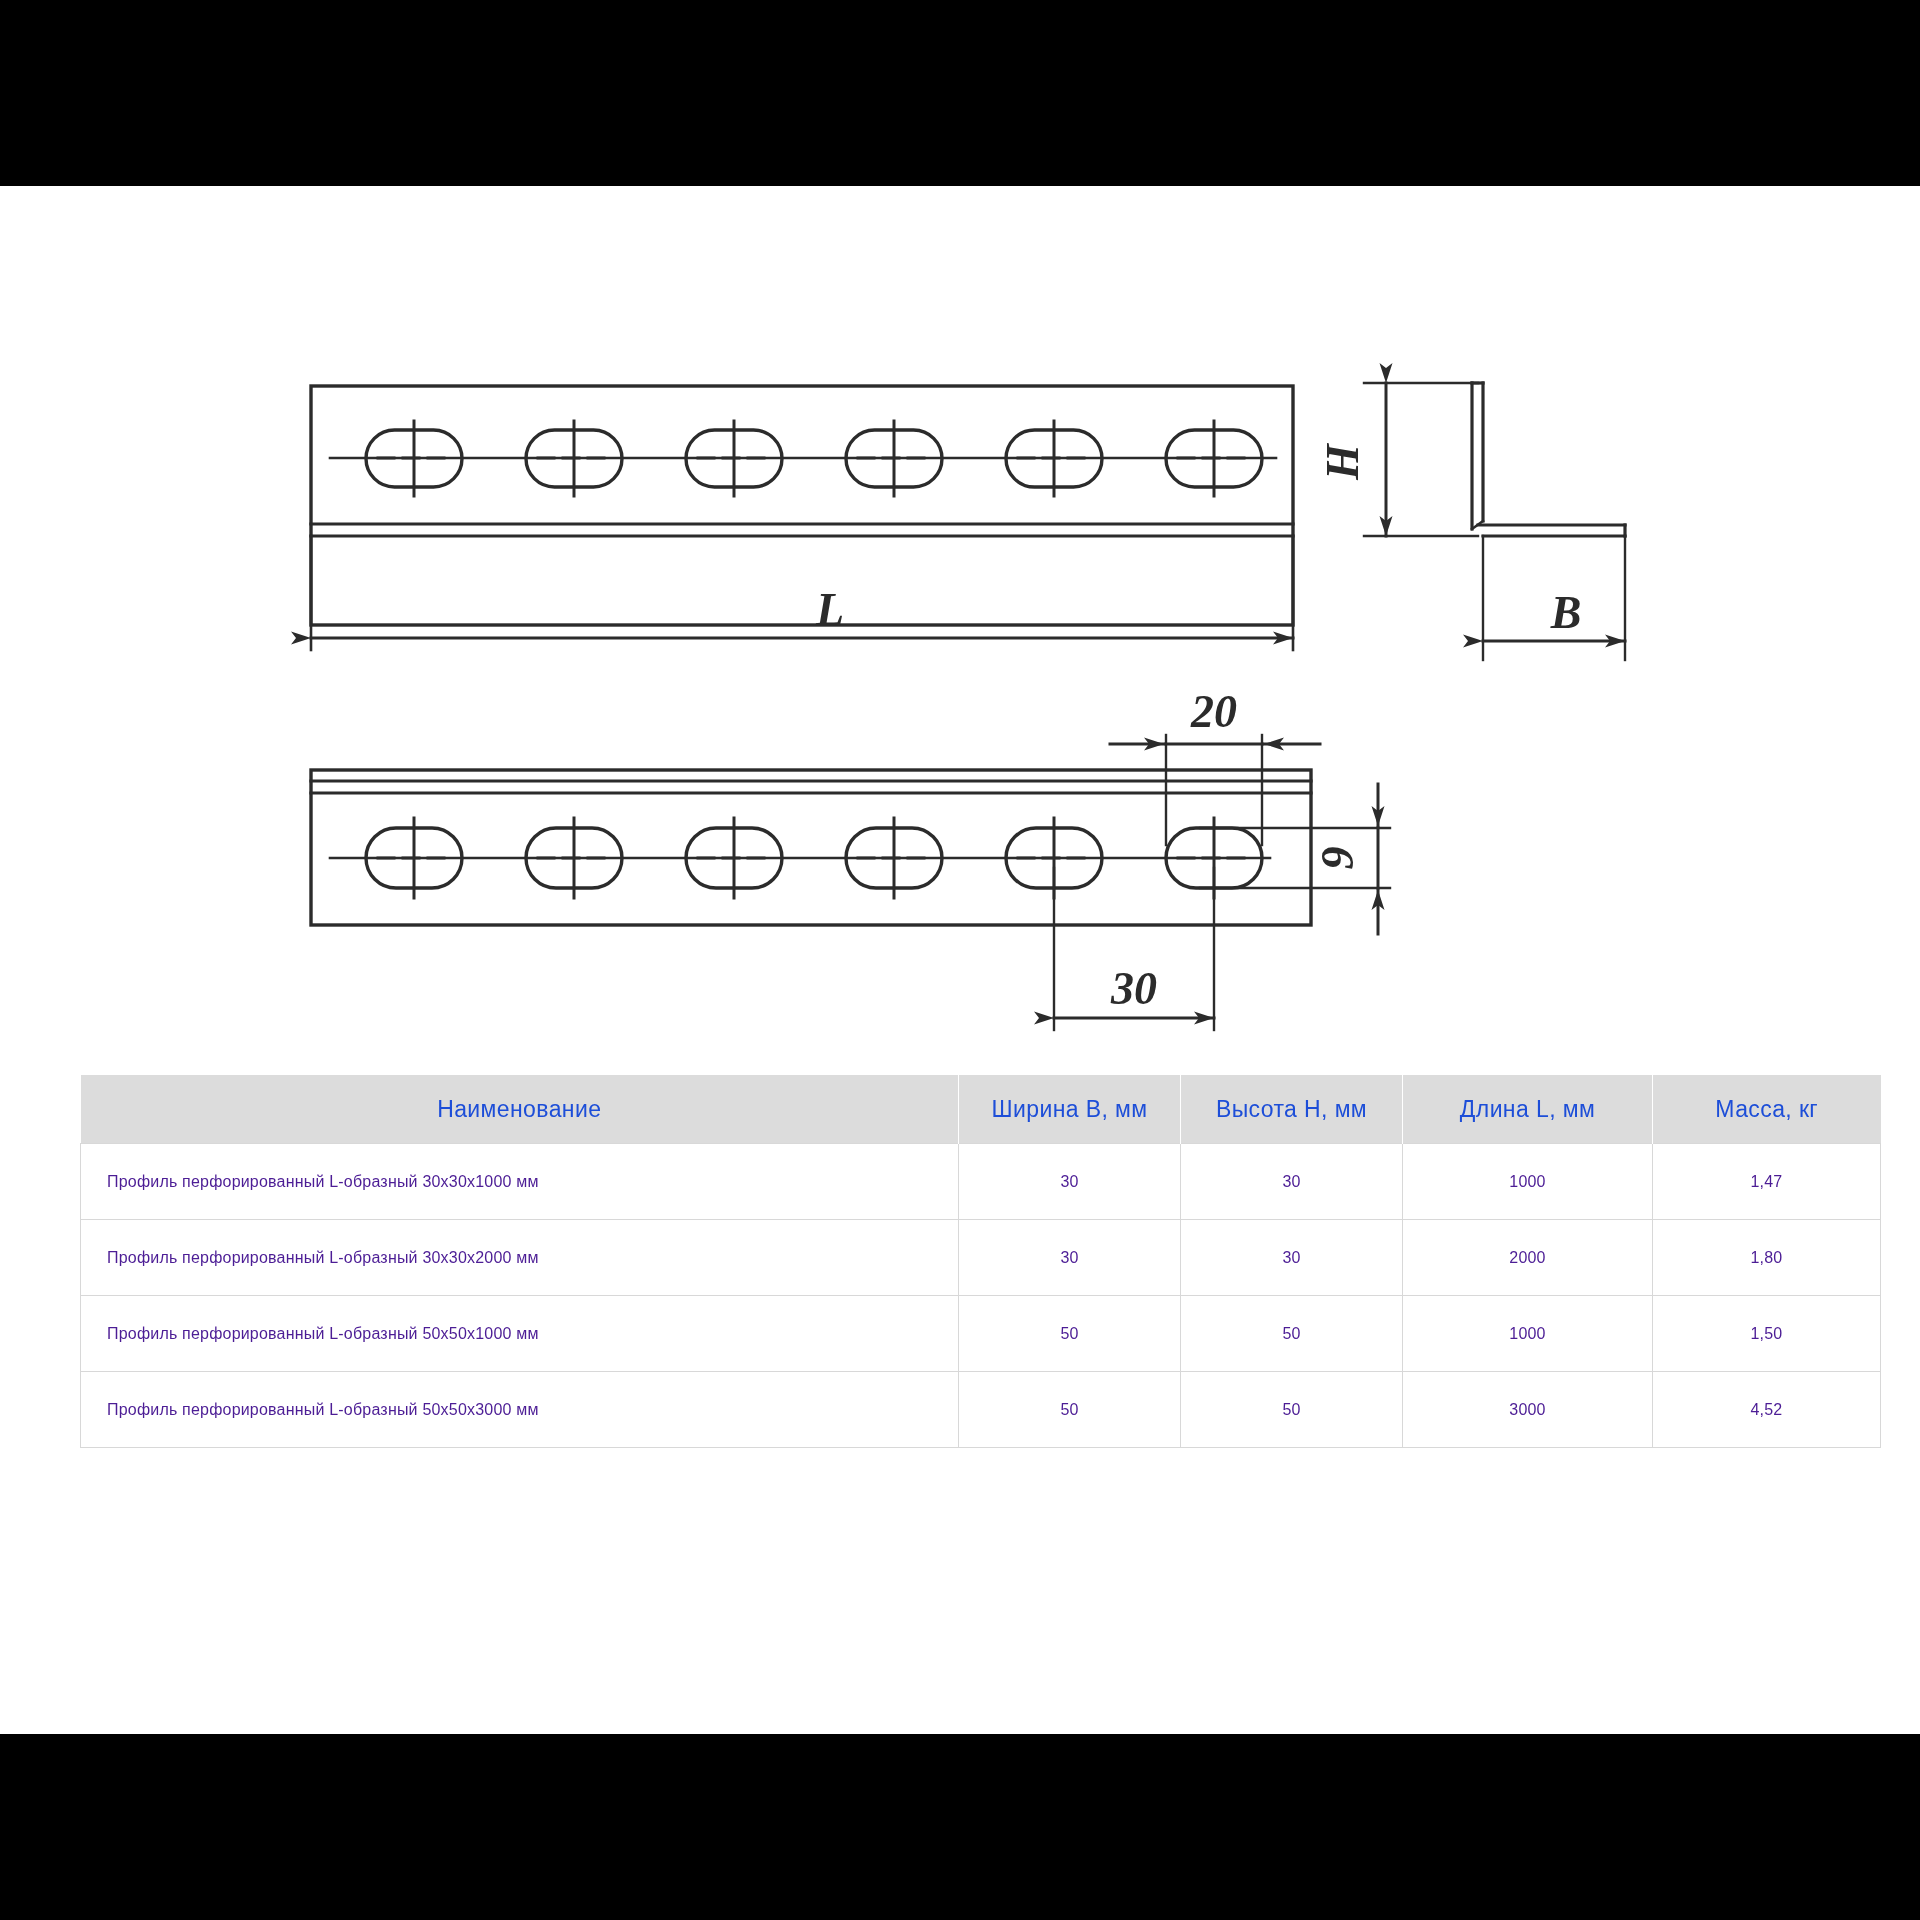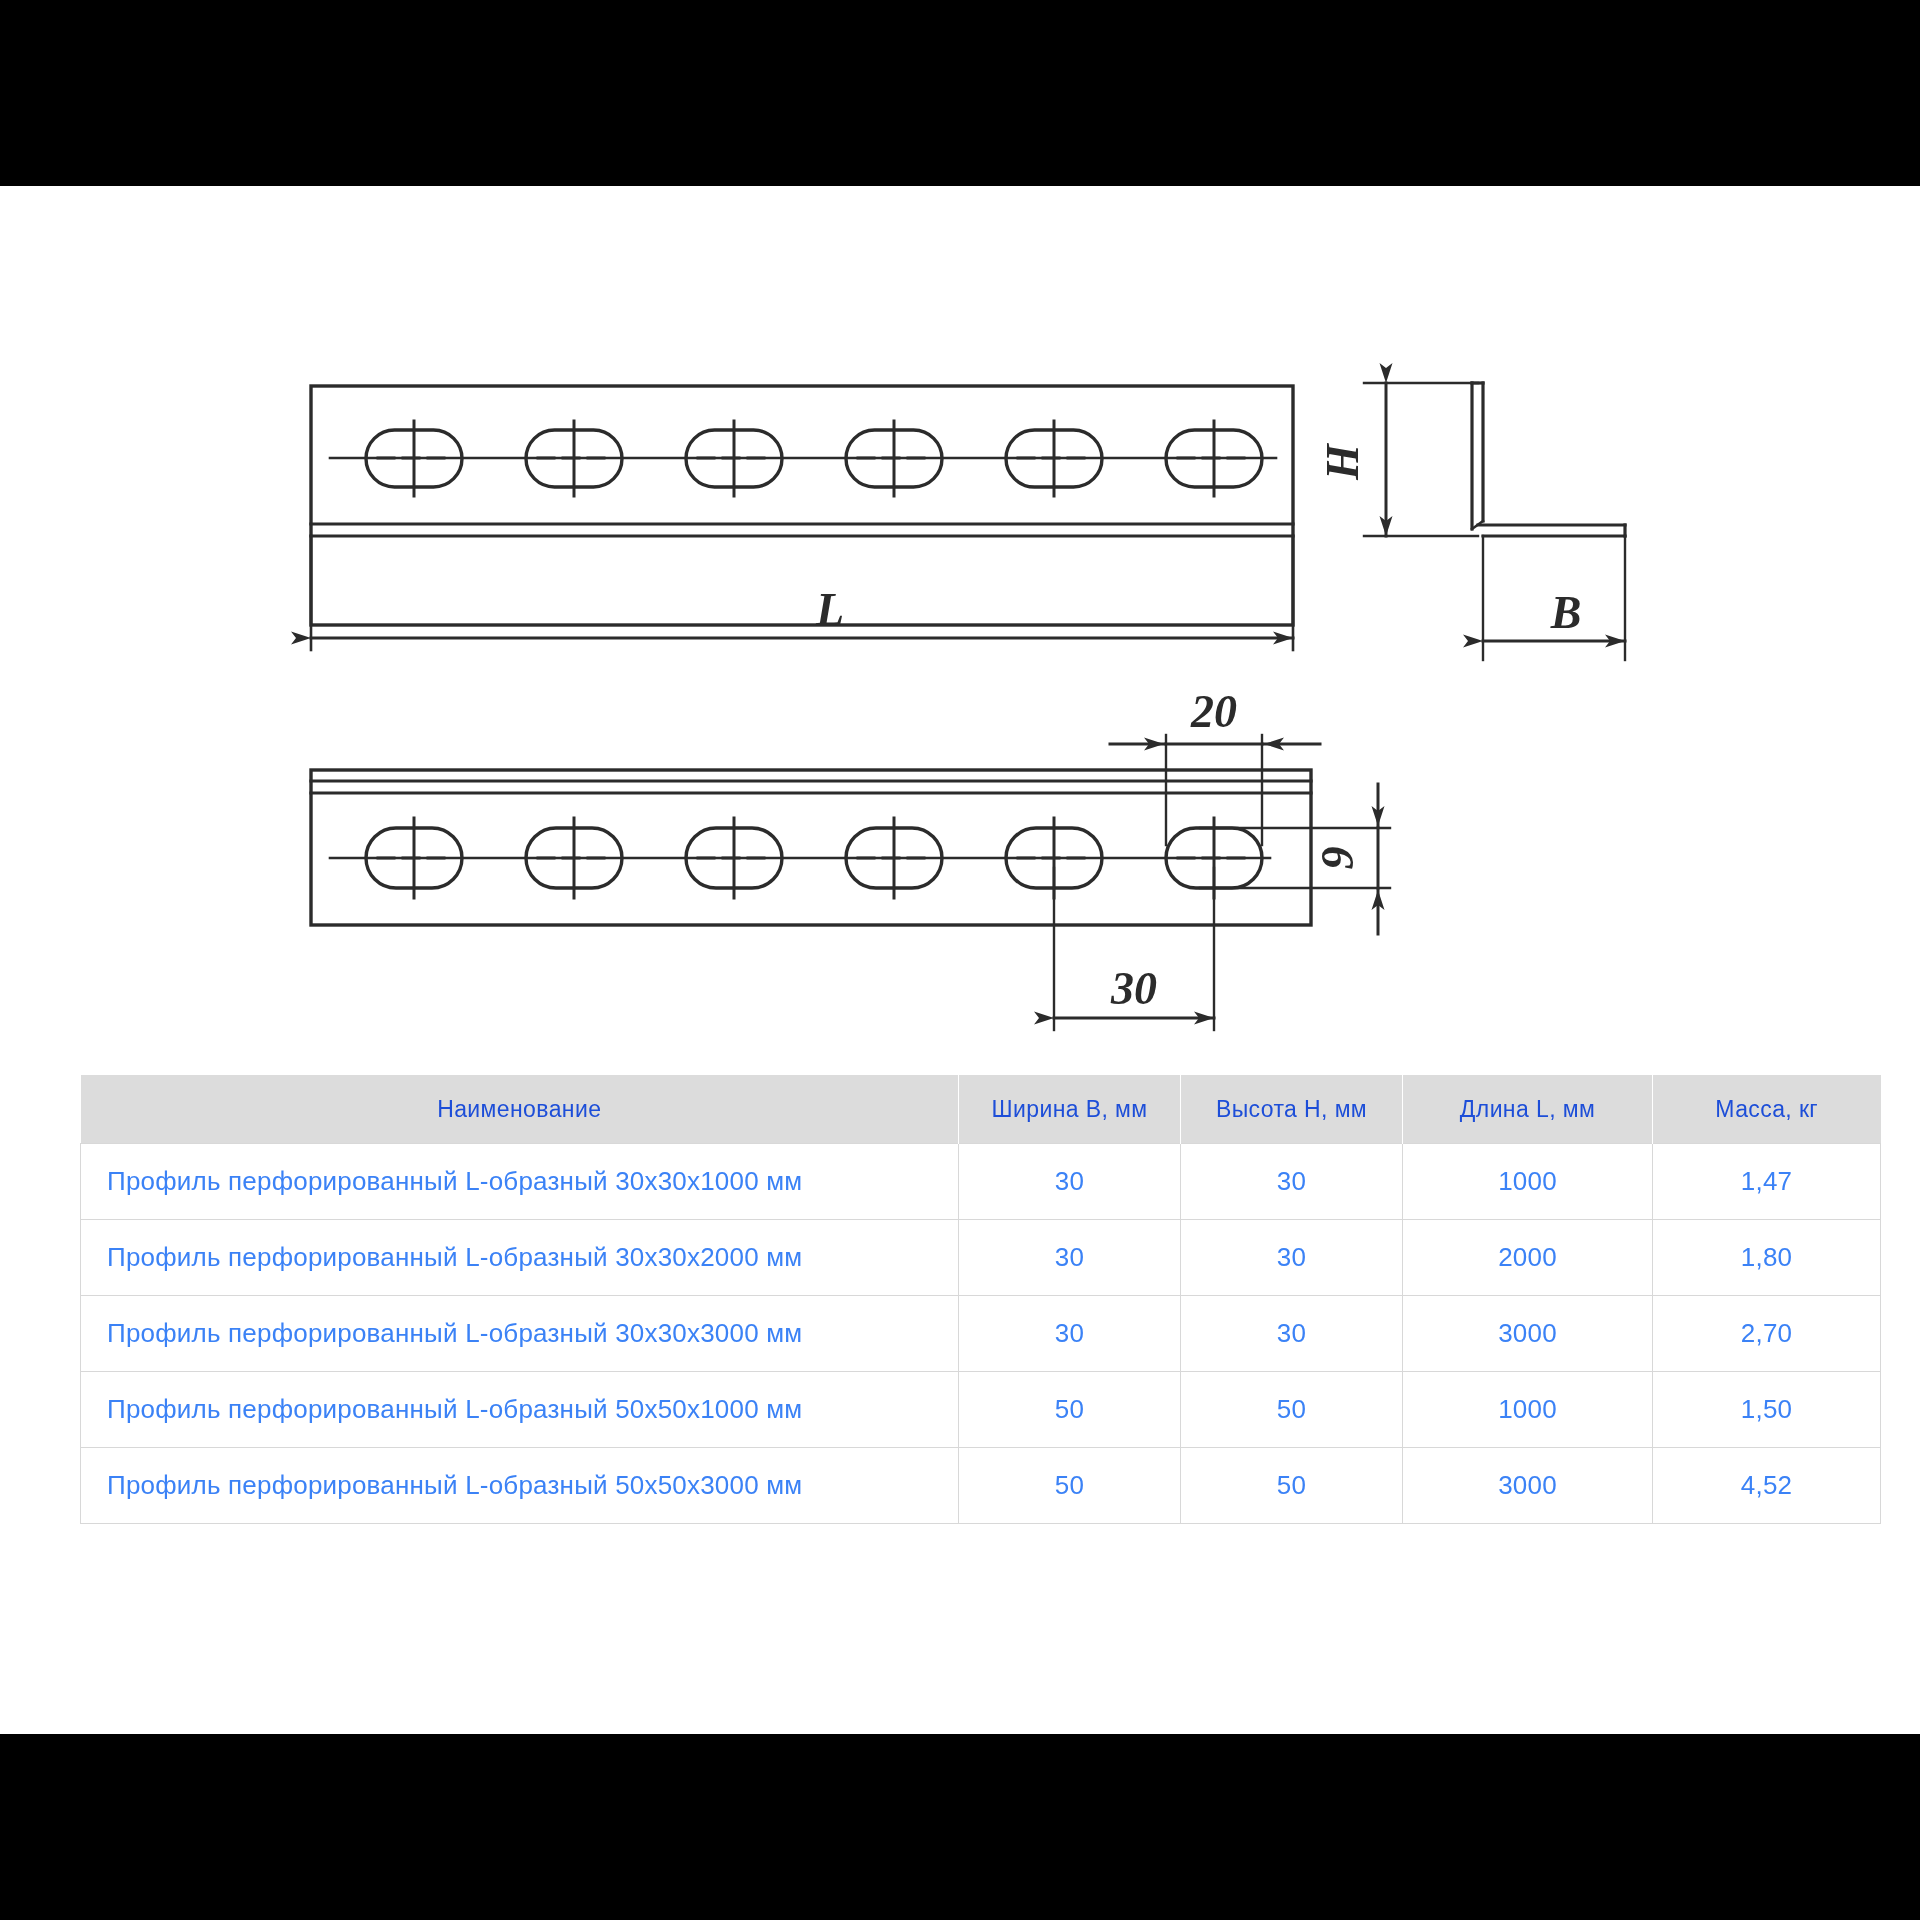--- a/index.html
+++ b/index.html
@@ -63,22 +63,22 @@
     letter-spacing: 0.4px;
     height: 66px;
     text-align: center;
     vertical-align: middle;
     border-left: 1px solid #ffffff;
     border-right: 1px solid #ffffff;
   }
   table.spec th.name-col { border-left: none; }
   table.spec th.last-col { border-right: none; margin-left: 45px; }
   table.spec td {
-    font-size: 26px;
-    color: #3b82f6;
+    font-size: 16px;
+    color: #4c1d95;
     height: 73px;
     vertical-align: middle;
     border-bottom: 1px solid #d8d8d8;
     border-right: 1px solid #d8d8d8;
     letter-spacing: 0.2px;
   }
   table.spec tbody tr td:first-child {
     border-left: 1px solid #d8d8d8;
     text-align: left;
     padding-left: 26px;
@@ -291,27 +291,20 @@
             <td class="num">1,47</td>
           </tr>
           <tr>
             <td>Профиль перфорированный L-образный 30x30x2000 мм</td>
             <td class="num">30</td>
             <td class="num">30</td>
             <td class="num">2000</td>
             <td class="num">1,80</td>
           </tr>
           <tr>
-            <td>Профиль перфорированный L-образный 30x30x3000 мм</td>
-            <td class="num">30</td>
-            <td class="num">30</td>
-            <td class="num">3000</td>
-            <td class="num">2,70</td>
-          </tr>
-          <tr>
             <td>Профиль перфорированный L-образный 50x50x1000 мм</td>
             <td class="num">50</td>
             <td class="num">50</td>
             <td class="num">1000</td>
             <td class="num">1,50</td>
           </tr>
           <tr>
             <td>Профиль перфорированный L-образный 50x50x3000 мм</td>
             <td class="num">50</td>
             <td class="num">50</td>

